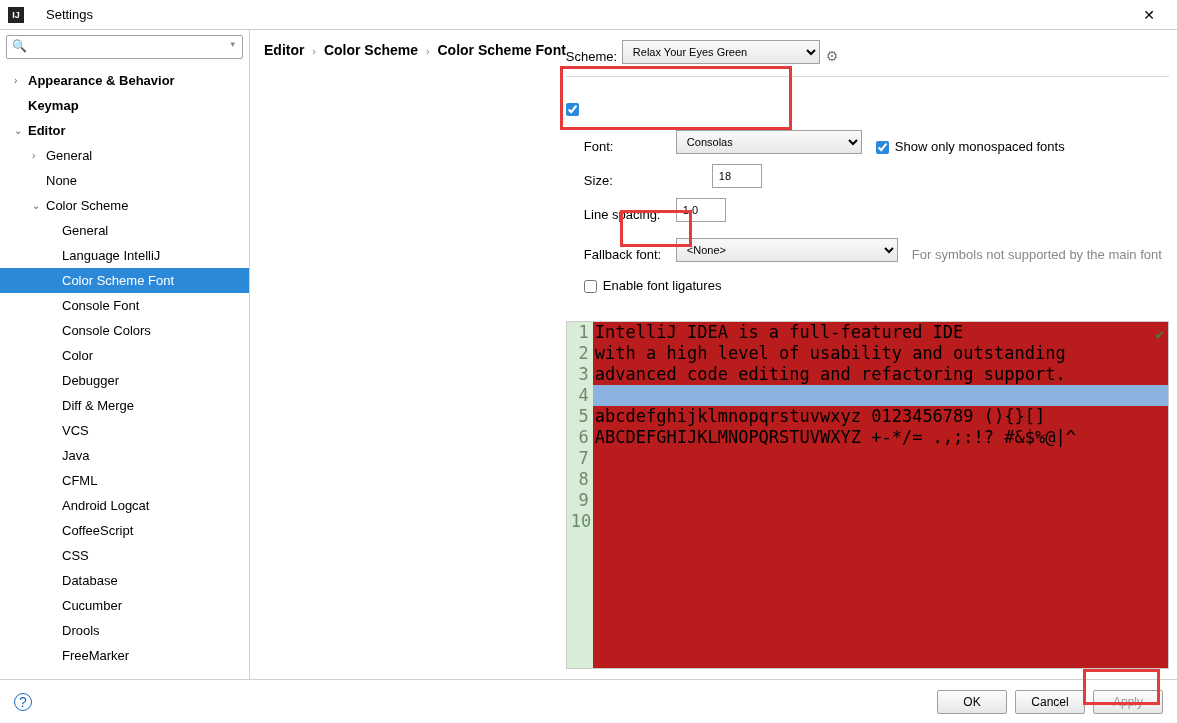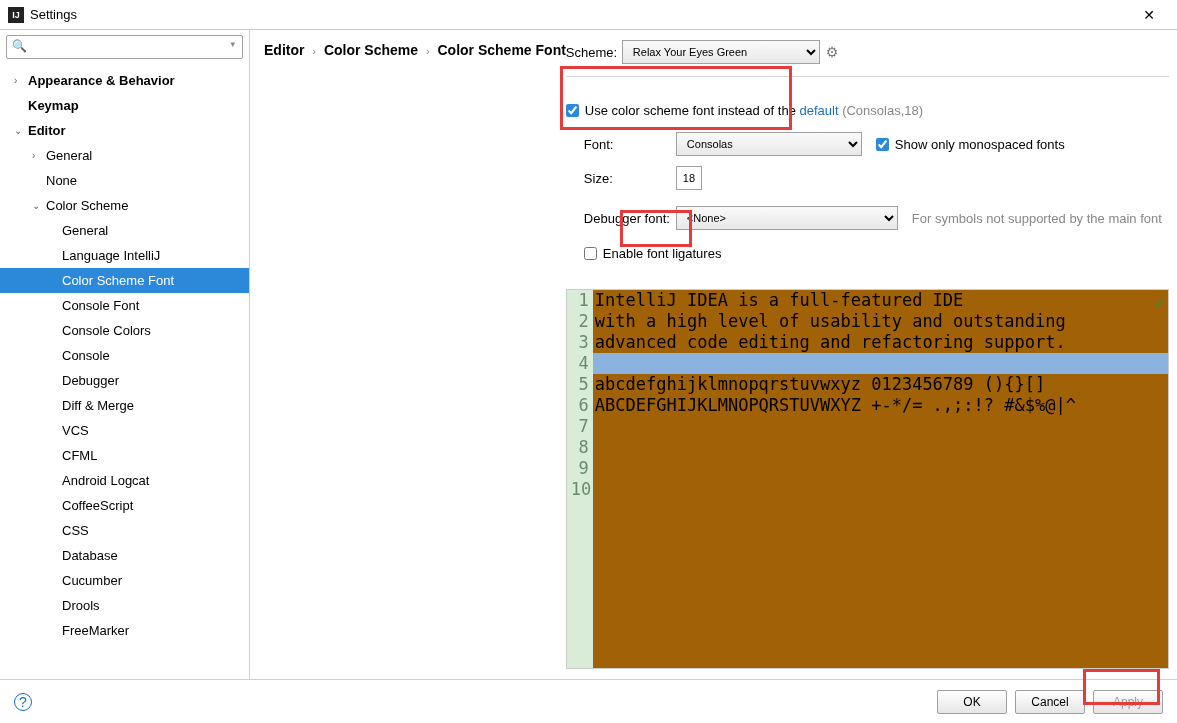--- a/index.html
+++ b/index.html
@@ -1,17 +1,17 @@
 <!DOCTYPE html>
 <html><head>
 <meta charset="utf-8">
 <style>
 * { box-sizing: border-box; margin: 0; padding: 0; }
 body { font-family: "Segoe UI", Arial, sans-serif; font-size: 13px; color: #000; background: #fff; width: 1177px; height: 723px; overflow: hidden; position: relative; }
-.titlebar { height: 30px; display: flex; align-items: center; padding: 0 8px; border-bottom: 1px solid #ccc; }
+.titlebar { height: 30px; display: flex; align-items: center; padding: 0 8px; border-bottom: 1px solid #ccc; gap: 16px; }
 .titlebar .app-icon { width: 16px; height: 16px; background: #222; color:#fff; font-size:9px; font-weight:bold; display:flex; align-items:center; justify-content:center; margin-right: 6px; }
 .titlebar .title { flex: 1; font-size: 13px; }
 .titlebar .close { width: 40px; text-align: center; font-size: 14px; cursor: pointer; }
 .main-split { display: flex; height: calc(100% - 30px); position: relative; }
 .sidebar { width: 250px; border-right: 1px solid #d0d0d0; display: flex; flex-direction: column; background: #fff; overflow:hidden; }
 .search-wrap { padding: 5px 6px; }
 .search-input { width: 100%; height: 22px; border: 1px solid #bbb; border-radius: 2px; padding: 0 20px 0 20px; font-size: 12px; background: #fff; }
 .search-wrap { position: relative; }
 .search-icon { position: absolute; left: 12px; top: 9px; color: #888; font-size: 12px; pointer-events:none; }
 .dd-icon { position:absolute; right:14px; top:9px; color:#888; font-size:9px; pointer-events:none; }
@@ -26,35 +26,35 @@
 .indent-1 { padding-left: 32px; }
 .indent-2 { padding-left: 48px; }
 .content { flex: 1; display: flex; flex-direction: row; padding: 10px 8px 0 14px; position: relative; }
 .breadcrumb { font-size: 14px; padding: 2px 0 8px 0; }
 .breadcrumb .bc-part { font-weight: bold; }
 .breadcrumb .bc-sep { color: #888; font-size: 11px; padding: 0 4px; }
 .highlight-red { border: 3px solid #e63b3b; position: absolute; pointer-events: none; z-index: 50; }
 .hl-scheme { left: 310px; top: 36px; width: 232px; height: 64px; }
 .hl-size { left: 370px; top: 180px; width: 72px; height: 37px; }
 .hl-apply { left: 1083px; top: 669px; width: 77px; height: 36px; }
-.row { display: flex; align-items: center; margin-bottom: 10px; }
+.row { display: flex; align-items: flex-end; margin-bottom: 10px; }
 .scheme-label { width: 56px; }
 select, input[type=text] { height: 24px; border: 1px solid #a1a1a1; background: linear-gradient(#fafafa,#e8e8e8); font-family: inherit; font-size: 11px; padding: 0 6px; }
 input[type=text] { background: #fff; }
 .opts-block { padding-left: 18px; }
 .opts-block .row .olabel { width: 92px; }
 .check { margin-right: 6px; accent-color: #2c88d8; }
 .use-scheme-row { display:flex; align-items:center; margin: 12px 0 14px 0; }
 .link { color: #1a6dc5; }
 .muted { color: #888; }
 .gear { color:#777; font-size:14px; margin-left:6px; cursor:pointer; }
 hr.sep { border: none; border-top: 1px solid #d6d6d6; margin: 2px 0 14px 0; }
 .preview { flex:1; margin-top: 18px; border:1px solid #ccc; display:flex; font-family: Consolas, monospace; font-size: 17px; line-height: 21px; overflow:hidden; background:#BEDBBE; position:relative; }
 .gutter { background:#D8ECD8; color:#6c8b6c; text-align:right; padding: 0 4px; width: 26px; }
-.code { flex:1; background:#a16207; position:relative; }
+.code { flex:1; background:#b91c1c; position:relative; }
 .code-line { padding-left: 2px; height:21px; }
 .code-line.sel { background:#8CB2E0; }
 .code-line.sel::after { content:""; }
 .preview .tick { position:absolute; right:4px; top:2px; color:#3a8a3a; font-size:14px; }
 .footer { position: absolute; left:0; right:0; bottom:0; height: 44px; border-top: 1px solid #d0d0d0; display:flex; align-items:center; justify-content:flex-end; padding: 0 14px; background:#fff; gap:8px; }
 .footer .help { margin-right:auto; color:#1a6dc5; font-size:14px; width:18px; height:18px; border:1px solid #1a6dc5; border-radius:50%; display:flex; align-items:center; justify-content:center; cursor:pointer; }
 .btn { min-width: 70px; height: 24px; border:1px solid #a0a0a0; background:linear-gradient(#fefefe,#e6e6e6); font-size:12px; cursor:pointer; border-radius:2px; }
 .btn:disabled { color:#999; }
 .content-body { flex:1; overflow:hidden; display:flex; flex-direction:column; padding-bottom: 54px; }
 </style>
@@ -114,33 +114,37 @@
         <div class="tree-row indent-2">
           <span class="chev"></span>
           <span class="lbl">Console Font</span>
         </div>
         <div class="tree-row indent-2">
           <span class="chev"></span>
           <span class="lbl">Console Colors</span>
         </div>
         <div class="tree-row indent-2">
           <span class="chev"></span>
-          <span class="lbl">Console</span>
+          <span class="lbl">Color</span>
         </div>
         <div class="tree-row indent-2">
           <span class="chev"></span>
           <span class="lbl">Debugger</span>
         </div>
         <div class="tree-row indent-2">
           <span class="chev"></span>
           <span class="lbl">Diff &amp; Merge</span>
         </div>
         <div class="tree-row indent-2">
           <span class="chev"></span>
           <span class="lbl">VCS</span>
+        </div>
+        <div class="tree-row indent-2">
+          <span class="chev"></span>
+          <span class="lbl">Java</span>
         </div>
         <div class="tree-row indent-2">
           <span class="chev"></span>
           <span class="lbl">CFML</span>
         </div>
         <div class="tree-row indent-2">
           <span class="chev"></span>
           <span class="lbl">Android Logcat</span>
         </div>
         <div class="tree-row indent-2">
@@ -184,40 +188,40 @@
         <span class="scheme-label">Scheme:</span>
         <select style="width:198px">
           <option>Relax Your Eyes Green</option>
         </select>
         <span class="gear">⚙</span>
       </div>
       <hr class="sep">
 
       <div class="use-scheme-row">
         <input type="checkbox" class="check" checked="" style="">
-        <span>
-          <span>Use color scheme font instead of the </span><span class="link">default</span>
-          <span class="muted">(Consolas,18)</span>
-        </span>
       </div>
 
       <div class="opts-block">
         <div class="row">
           <span class="olabel">Font:</span>
           <select style="width:186px"><option>Consolas</option></select>
           <span style="width:14px"></span>
           <input type="checkbox" class="check" checked="" style="">
           <span>Show only monospaced fonts</span>
         </div>
         <div class="row">
           <span class="olabel">Size:</span>
-          <input type="text" style="width: 26px;" value="18">
+          <input type="text" style="width: 50px; margin-left: 36px;" value="18">
+        </div>
+        <div class="row">
+          <span class="olabel">Line spacing:</span>
+          <input type="text" style="width: 50px;" value="1.0">
         </div>
         <div class="row" style="margin-top:16px">
-          <span class="olabel">Debugger font:</span>
+          <span class="olabel">Fallback font:</span>
           <select style="width:222px"><option>&lt;None&gt;</option></select>
           <span style="width:14px"></span>
           <span class="muted">For symbols not supported by the main font</span>
         </div>
         <div class="row" style="margin-top:16px">
           <input type="checkbox" class="check" style="">
           <span>Enable font ligatures</span>
         </div>
       </div>
 

